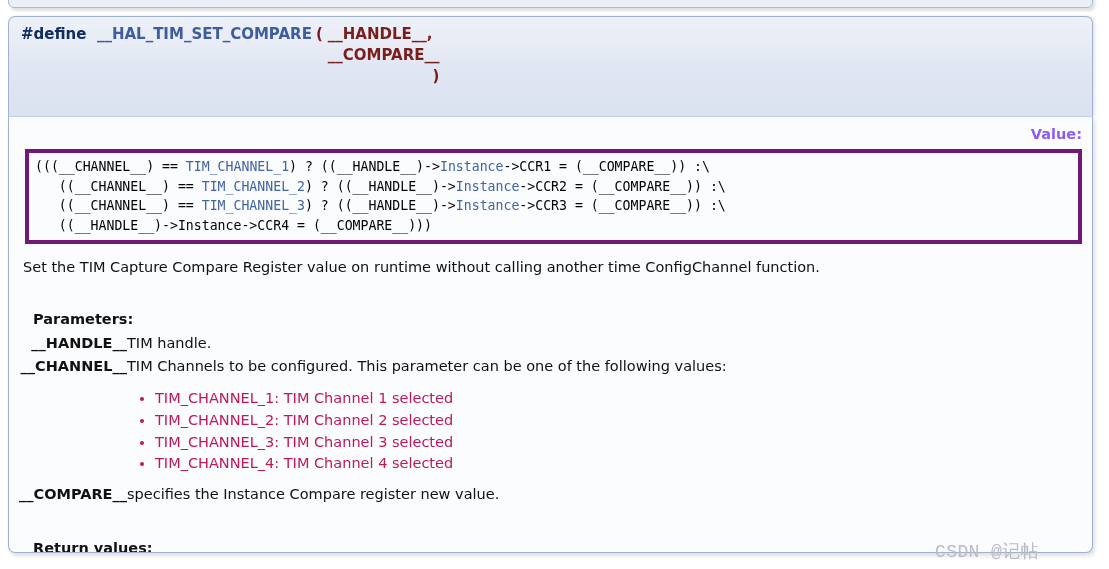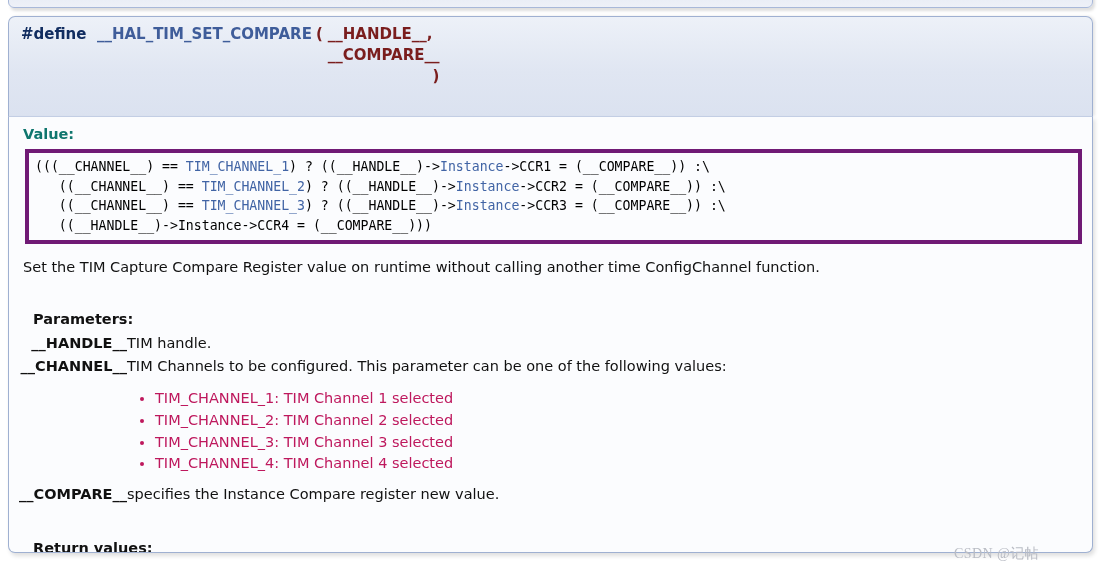--- a/index.html
+++ b/index.html
@@ -77,22 +77,23 @@
     padding: 7px 10px 8px 10px;
     font-size: 14.5px;
     color: #1a1a1a;
     line-height: 1.38;
     overflow: hidden;
   }
 
   .value-label {
     font-weight: bold;
     font-size: 14.5px;
-    color: #0f766e;
+    color: #8b5cf6;
     margin: 0 0 5px 4px;
+    text-align: right;
   }
 
   .fragment {
     background: #fbfcfe;
     border: 4px solid #701a75;
     padding: 4px 6px 5px 6px;
     margin: 0 0 0 6px;
     font-family: "DejaVu Sans Mono", "Liberation Mono", monospace;
     font-size: 13.2px;
     line-height: 19.5px;
@@ -150,24 +151,24 @@
     color: #7a1d1d;
     font-size: 12px;
     margin: 2px 0 0 48px;
   }
 
   
   .watermark {
     position: absolute;
     right: 14px;
     bottom: 6px;
-    font-size: 14px;
+    font-size: 18px;
     color: #b9bcc4;
     letter-spacing: 0.4px;
-    font-family: Liberation Serif, serif;
+    font-family: Liberation Mono, monospace;
   }
 </style>
 </head>
 <body>
 
 <div id="page">
 
   <div class="prev-stub"></div>
 
   <div class="memproto">

